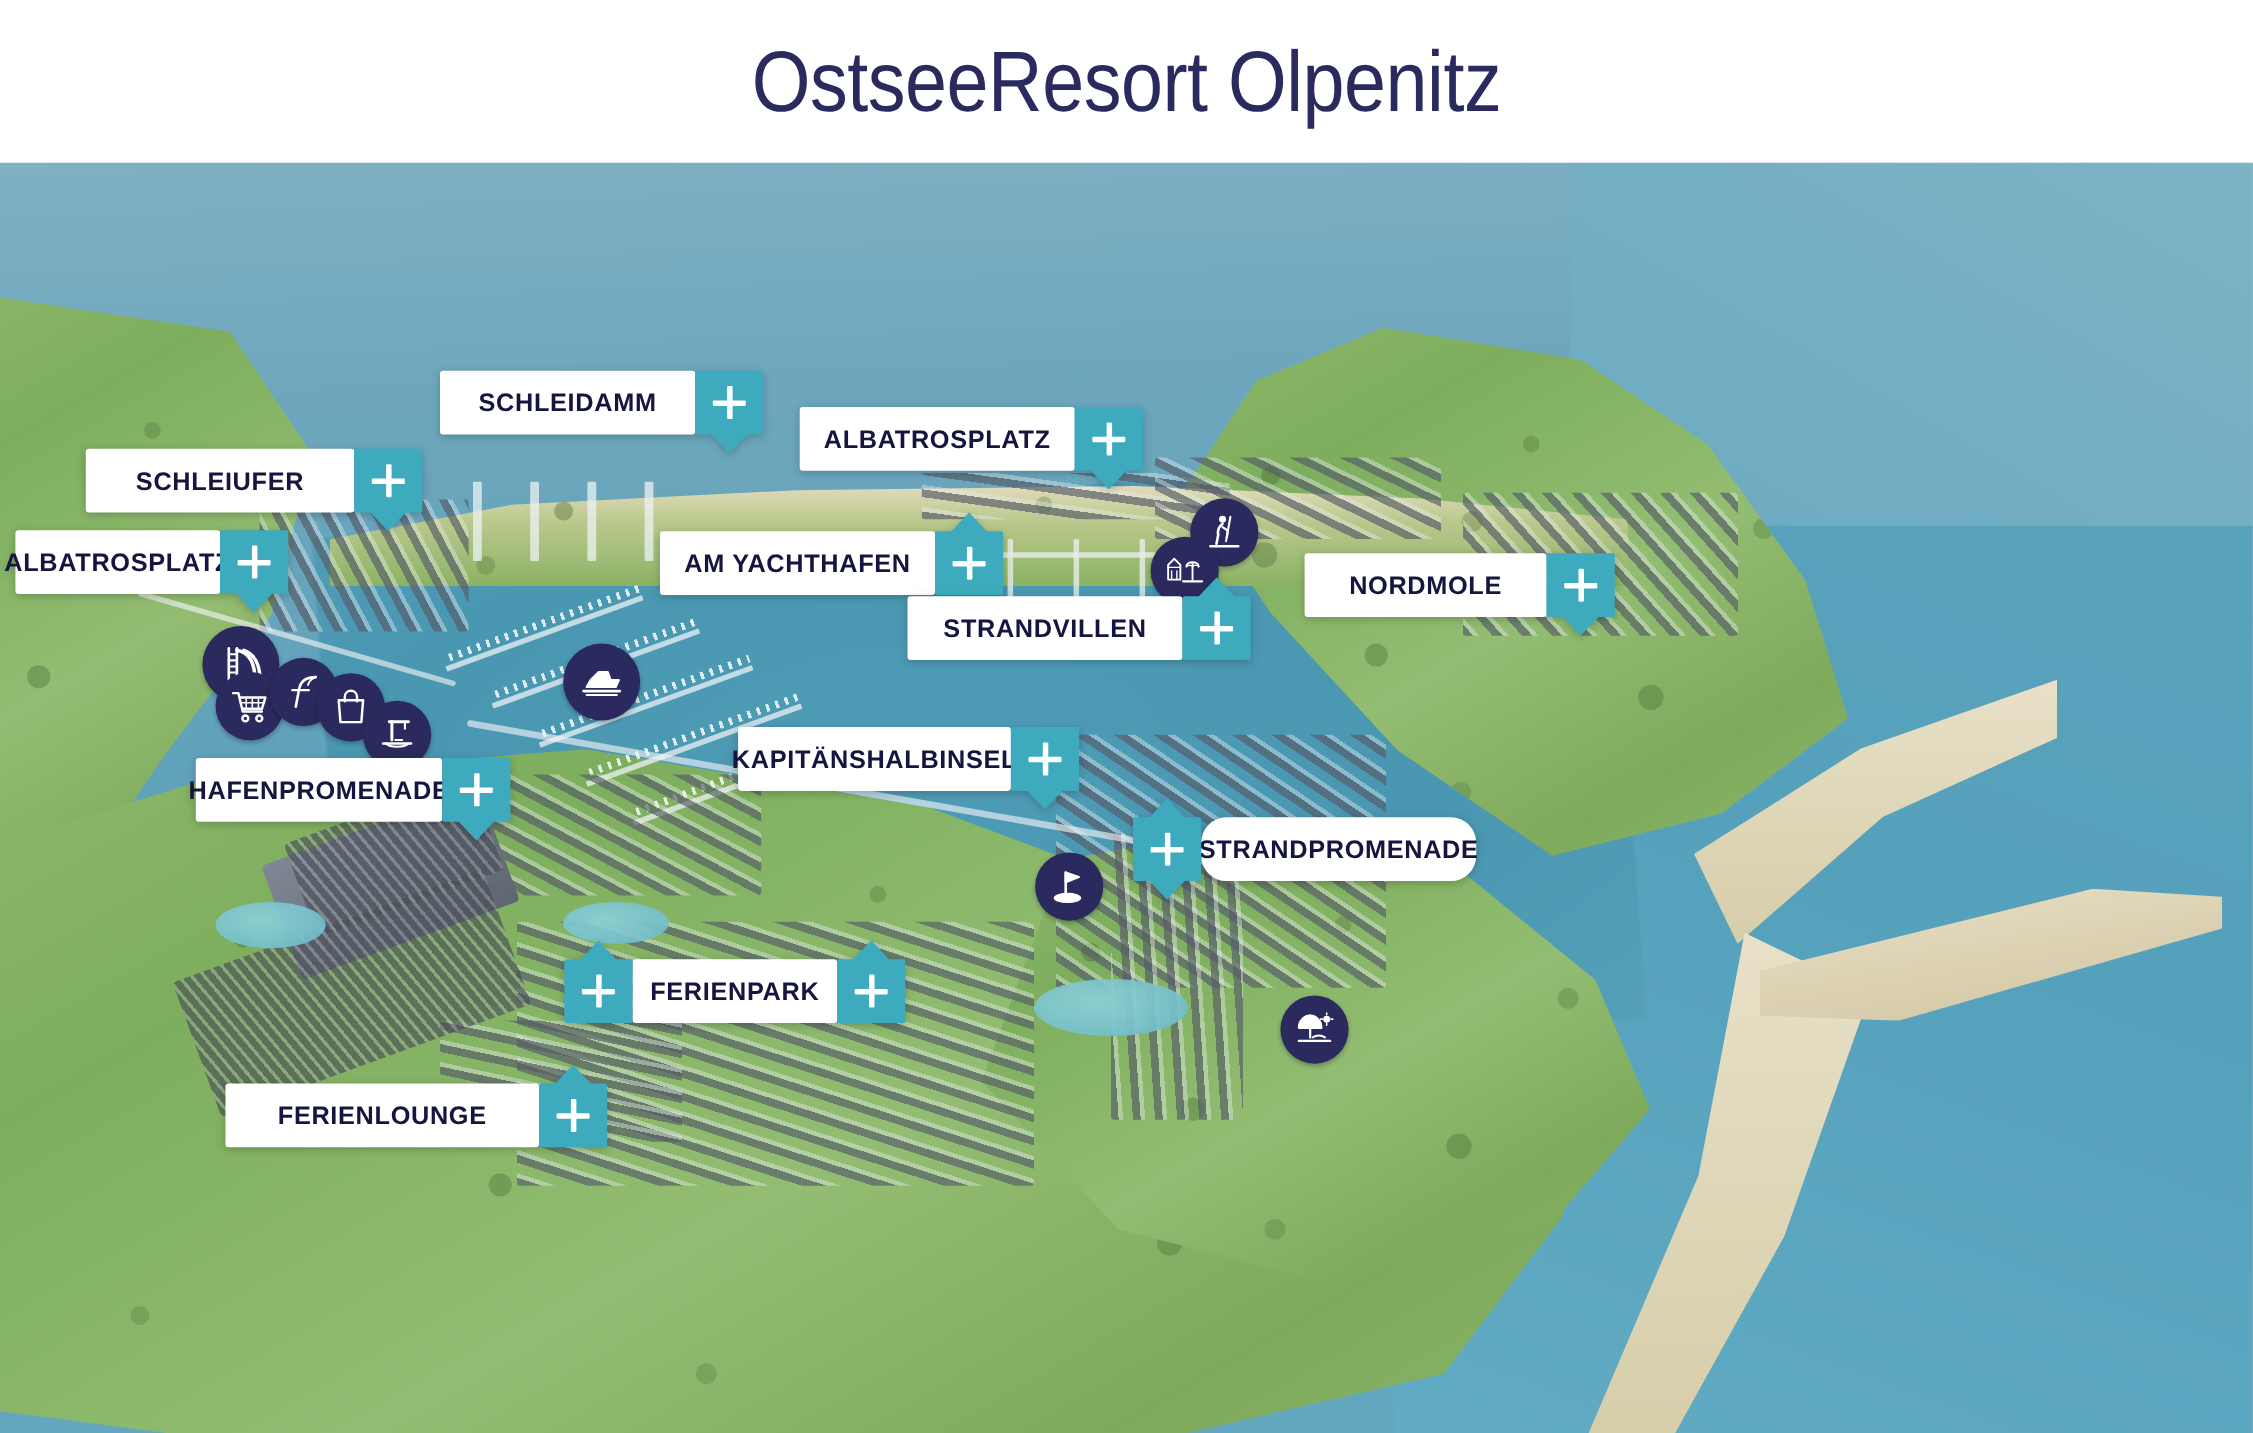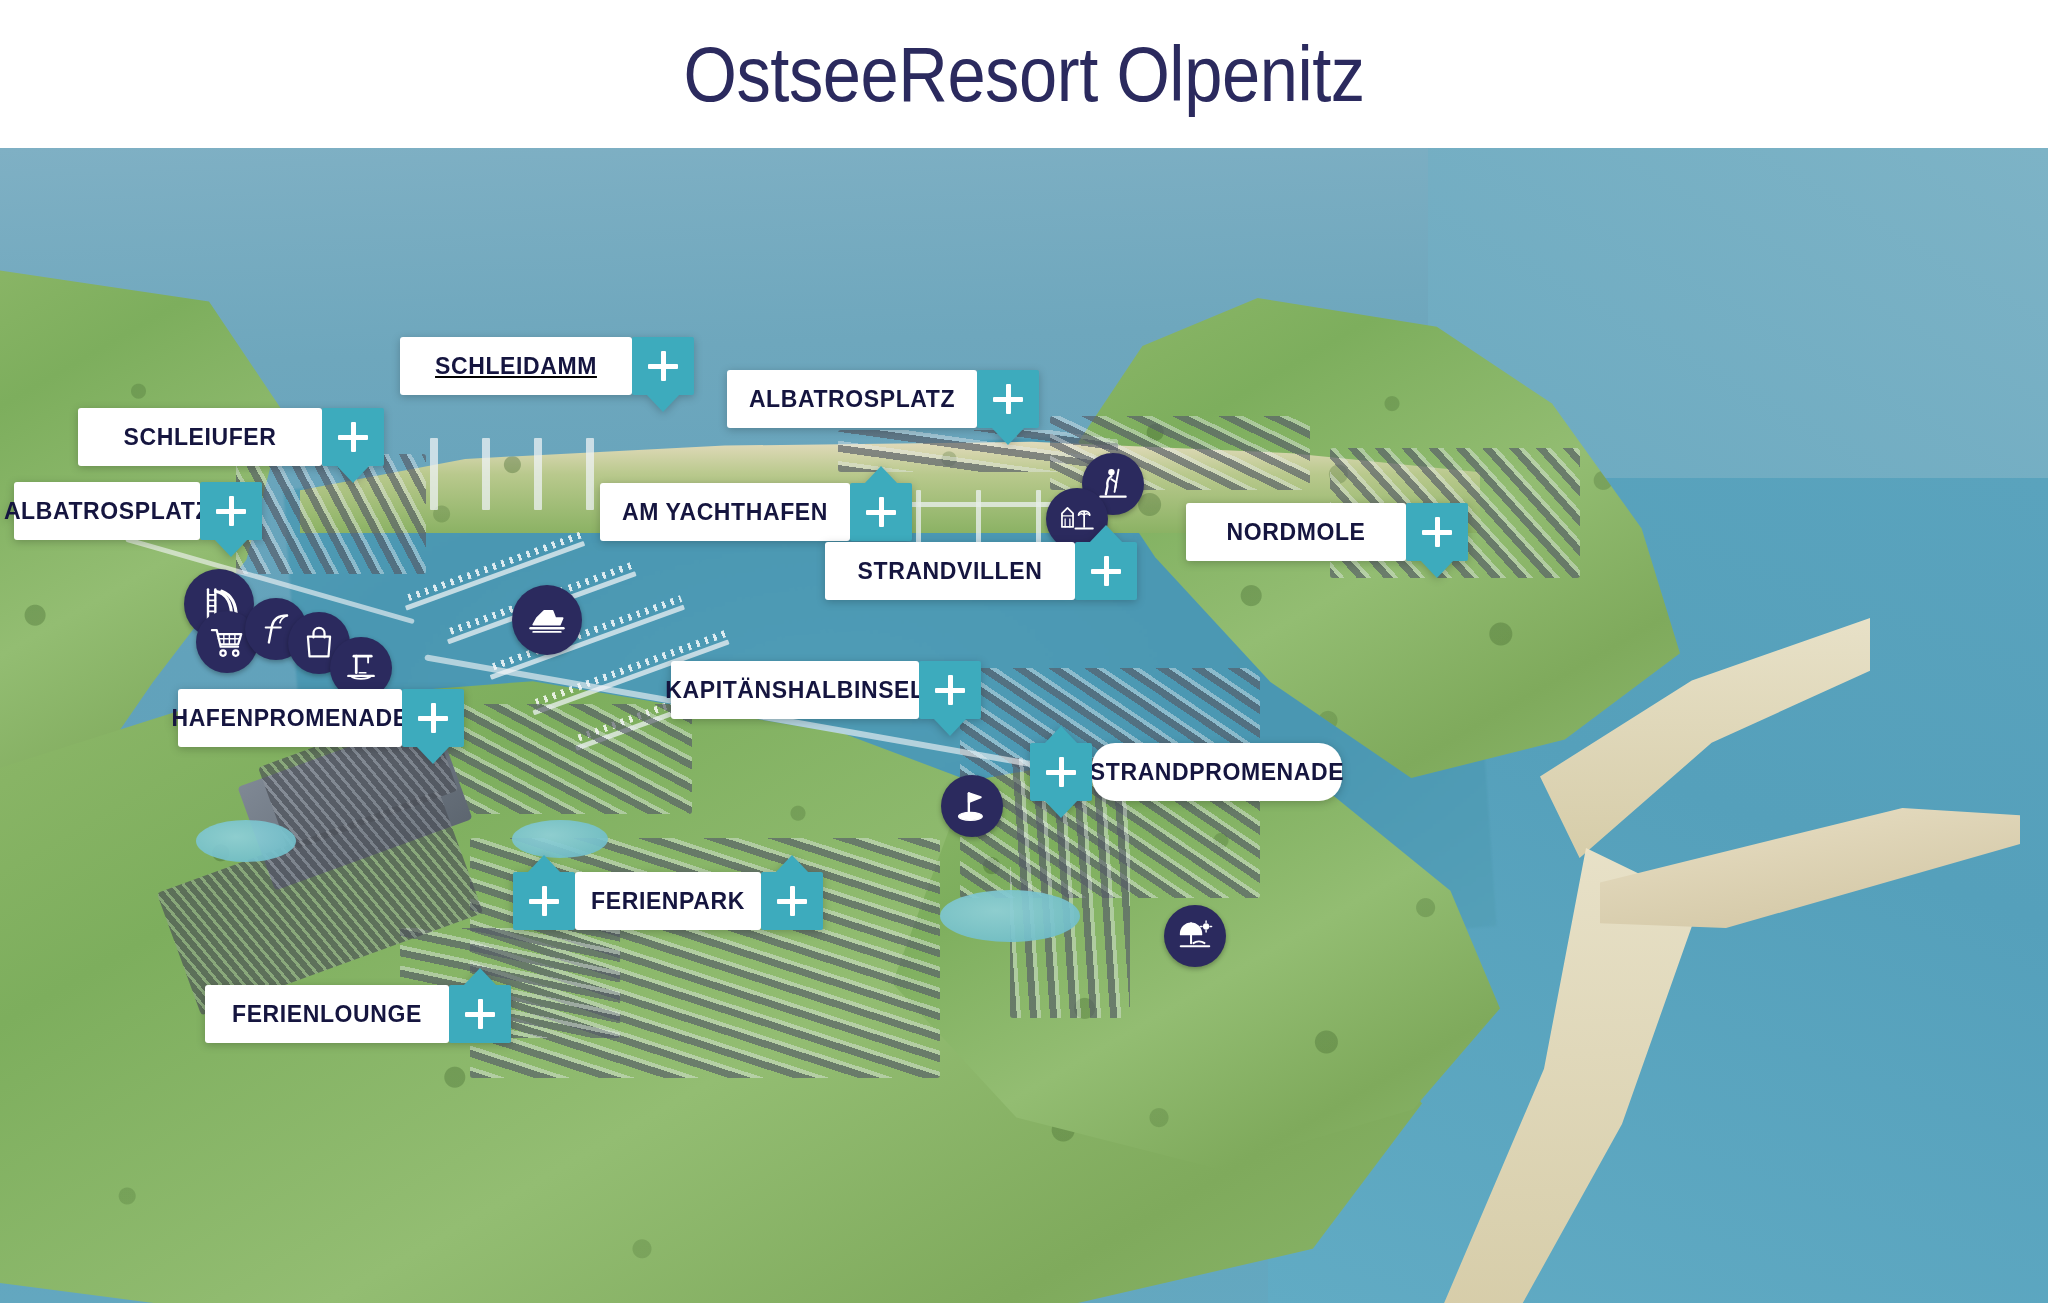--- a/index.html
+++ b/index.html
@@ -446,21 +446,21 @@
     <svg viewBox="0 0 48 48" fill="none" stroke="#ffffff" stroke-width="2.4" stroke-linecap="round" stroke-linejoin="round" aria-hidden="true">
       <path d="M6 22 C6 14 12 8 19 8 C26 8 32 14 32 22 Z" fill="#ffffff" stroke="#ffffff"></path>
       <path d="M19 8 V33" stroke-width="2.6"></path>
       <circle cx="38" cy="12" r="4" fill="#ffffff" stroke="none"></circle>
       <path d="M38 5 V7 M38 17 V19 M31 12 H33 M43 12 H45" stroke-width="1.8"></path>
       <path d="M22 33 C26 30 32 30 36 33" stroke-width="2.4"></path>
       <path d="M6 37 H42" stroke-width="2.6"></path>
     </svg>
   </div>
 
-  <div class="hotspot" style="left:400px; top:189px;text-decoration:underline;">
+  <div class="hotspot" style="left:400px; top:189px;">
     <div class="hs-text" style="width:232px;">SCHLEIDAMM</div>
     <div class="hs-btn tail-down">
         <span class="plus"></span>
       </div>
   </div>
 
   <div class="hotspot" style="left:78px; top:260px;text-align:right;">
     <div class="hs-text" style="width:244px;">SCHLEIUFER</div>
     <div class="hs-btn tail-down">
         <span class="plus"></span>
@@ -527,19 +527,19 @@
     <div class="hs-btn tail-up">
         <span class="plus"></span>
       </div>
     <div class="hs-text" style="width:186px;">FERIENPARK</div>
     <div class="hs-btn tail-up">
         <span class="plus"></span>
       </div>
   </div>
 
   <div class="hotspot" style="left:205px; top:837px;">
-    <div class="hs-text" style="width:244px;">FERIENLOUNGE</div>
+    <div class="hs-text" style="width:285px;">FERIENLOUNGE</div>
     <div class="hs-btn tail-up">
         <span class="plus"></span>
       </div>
   </div>
 
 </main>
 
 </body></html>

